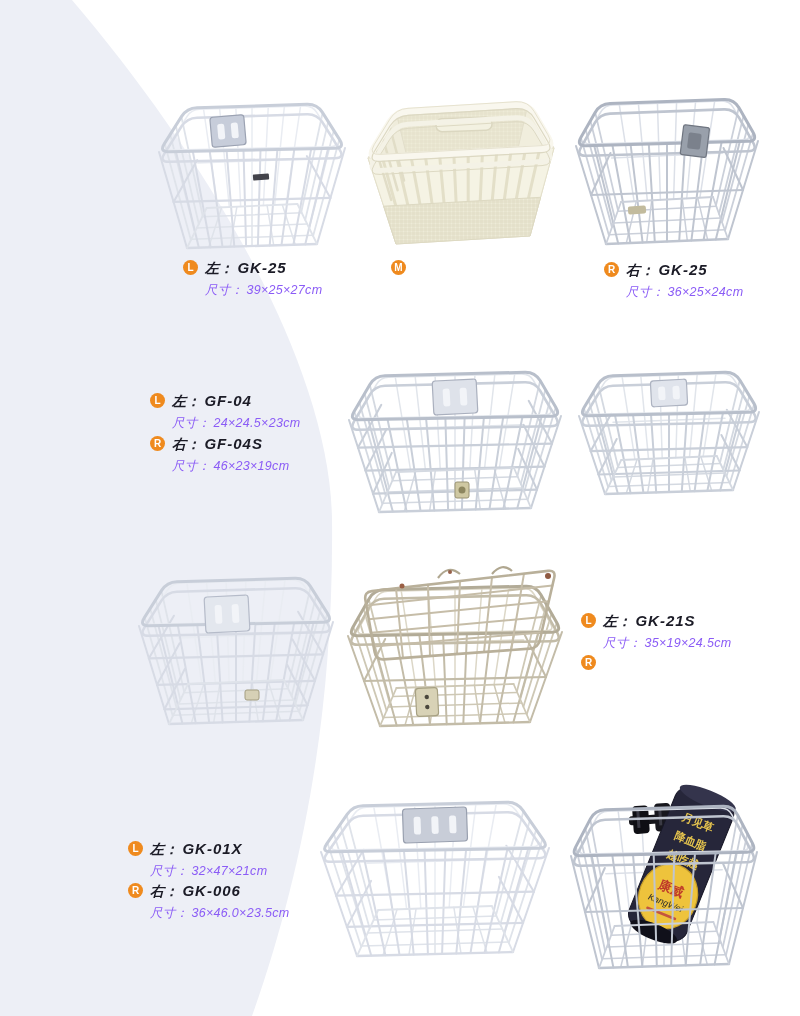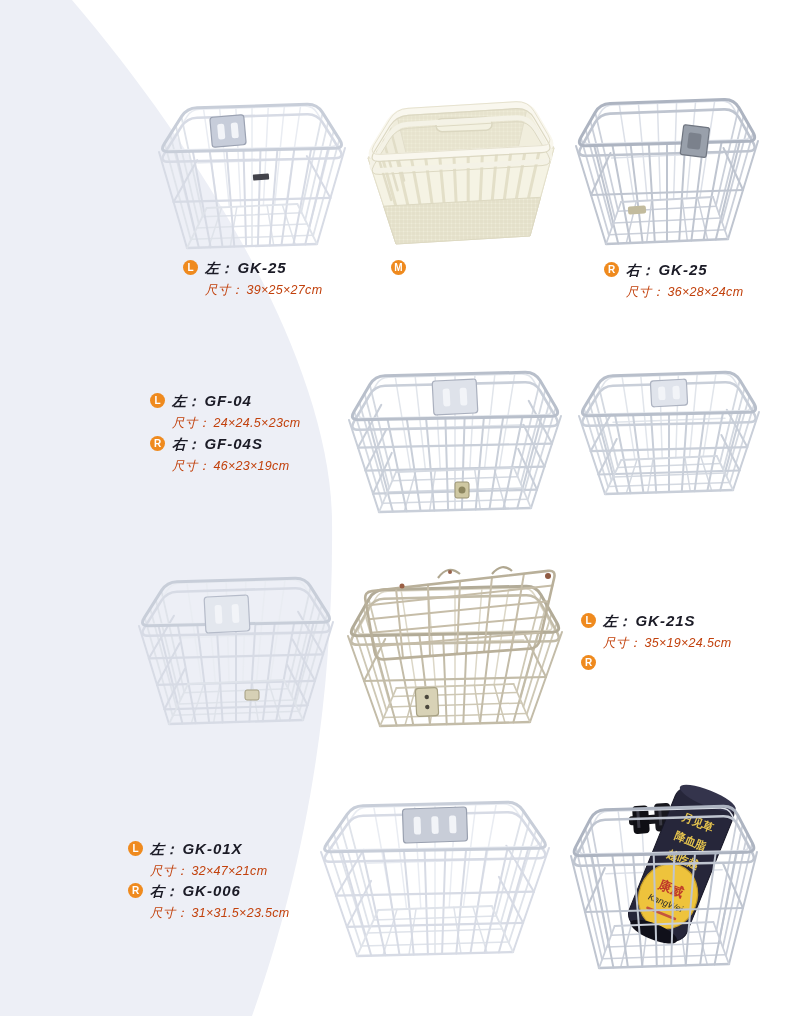--- a/index.html
+++ b/index.html
@@ -15,21 +15,21 @@
   .plabel{position:absolute;display:flex;align-items:flex-start;gap:7px;}
   .badge{
     flex:0 0 auto;width:15px;height:15px;border-radius:50%;
     background:var(--accent,#ef8a1e);color:#fff;
     font:bold 10px/15px "Liberation Sans",sans-serif;text-align:center;
     margin-top:1px;
   }
   .ltext{display:flex;flex-direction:column;font-style:italic;}
   .line1{font-size:14px;font-weight:bold;letter-spacing:.2px;white-space:nowrap;}
   .line1 .code{font-size:15px;letter-spacing:1px;margin-left:4px;}
-  .line2{font-size:12.5px;color:#c2410c;margin-top:4px;white-space:nowrap;letter-spacing:.3px;}
+  .line2{font-size:12.5px;color:#8b5cf6;margin-top:4px;white-space:nowrap;letter-spacing:.3px;}
   .line2 .dimv{margin-left:3px;}
 </style>
 </head>
 <body>
 
 <svg id="bg" viewBox="0 0 800 1016">
   <path d="M 72,0 C 200,150 330,360 332,520 C 334,720 300,880 252,1016 L 0,1016 L 0,0 Z" fill="#edeff6"></path>
 </svg>
 
 <div class="bk" style="left:153px;top:86px">
@@ -560,21 +560,21 @@
 </div>
 
 <div class="plabel" style="left:391px;top:259px">
   <span class="badge">M</span>
 </div>
 
 <div class="plabel" style="left:604px;top:261px">
   <span class="badge">R</span>
   <div class="ltext">
     <div class="line1"><span>右：</span><span class="code">GK-25</span></div>
-    <div class="line2"><span>尺寸：</span><span class="dimv">36×28×24cm</span></div>
+    <div class="line2"><span>尺寸：</span><span class="dimv">36×25×24cm</span></div>
   </div>
 </div>
 
 <div class="plabel" style="left:150px;top:392px">
   <span class="badge">L</span>
   <div class="ltext">
     <div class="line1"><span>左：</span><span class="code">GF-04</span></div>
     <div class="line2"><span>尺寸：</span><span class="dimv">24×24.5×23cm</span></div>
   </div>
 </div>
@@ -604,15 +604,15 @@
   <div class="ltext">
     <div class="line1"><span>左：</span><span class="code">GK-01X</span></div>
     <div class="line2"><span>尺寸：</span><span class="dimv">32×47×21cm</span></div>
   </div>
 </div>
 
 <div class="plabel" style="left:128px;top:882px">
   <span class="badge">R</span>
   <div class="ltext">
     <div class="line1"><span>右：</span><span class="code">GK-006</span></div>
-    <div class="line2"><span>尺寸：</span><span class="dimv">31×31.5×23.5cm</span></div>
+    <div class="line2"><span>尺寸：</span><span class="dimv">36×46.0×23.5cm</span></div>
   </div>
 </div>
 
 </body></html>

